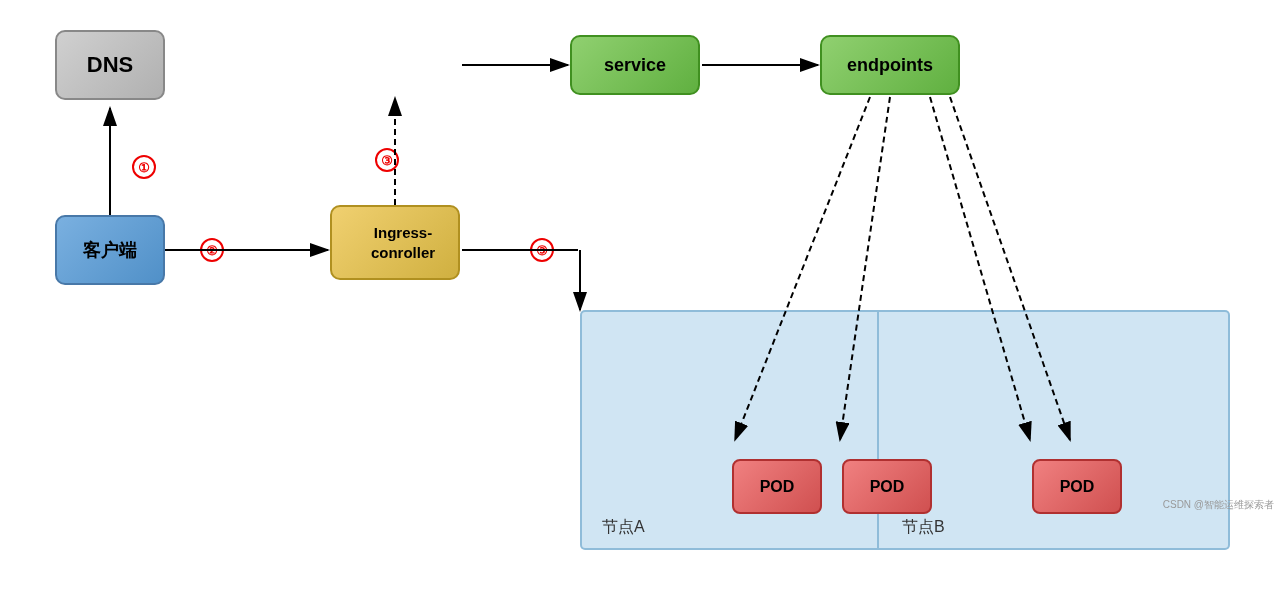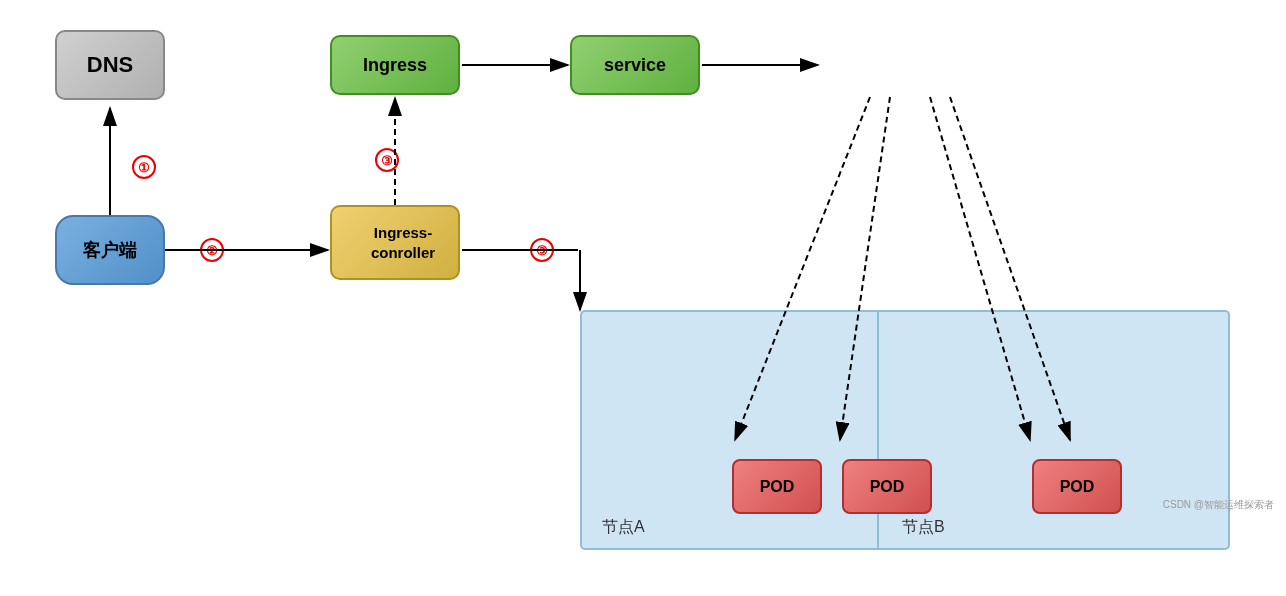--- a/index.html
+++ b/index.html
@@ -43,21 +43,21 @@
       color: #000;
     }
 
     .client-box {
       width: 110px;
       height: 70px;
       left: 55px;
       top: 215px;
       background: linear-gradient(135deg, #7ab0e0, #5090c8);
       border: 2px solid #4878a8;
-      border-radius: 18px;
+      border-radius: 10px;
       font-size: 18px;
       font-weight: bold;
       color: #000;
     }
 
     .ingress-box {
       width: 130px;
       height: 60px;
       left: 330px;
       top: 35px;
@@ -203,28 +203,28 @@
 <div class="diagram-container">
 
   <div class="box dns-box">
     <span>DNS</span>
   </div>
 
   <div class="box client-box">
     <span>客户端</span>
   </div>
 
-  <div class="box ingress-box">
-    <span>Ingress</span>
-  </div>
 
   <div class="box service-box">
     <span>service</span>
   </div>
 
+  <div class="box endpoints-box">
+    <span>endpoints</span>
+  </div>
 
   <div class="box ingress-controller-box">
     <span>Ingress-<br>conroller</span>
   </div>
 
   <div class="node-area">
     <div class="node-divider"></div>
     <span class="node-label node-label-a">节点A</span>
     <span class="node-label node-label-b">节点B</span>
 

